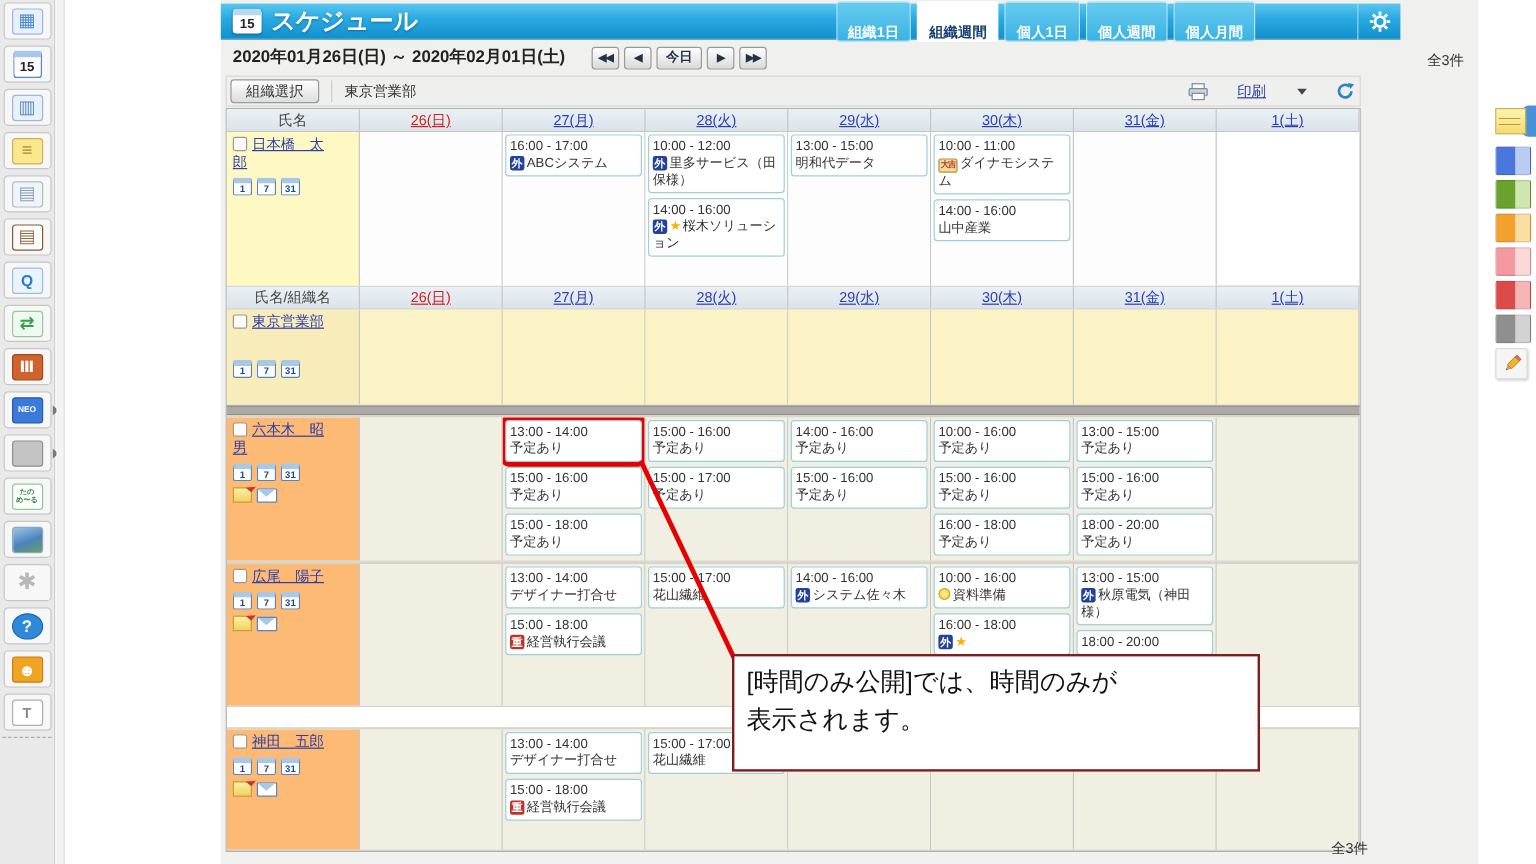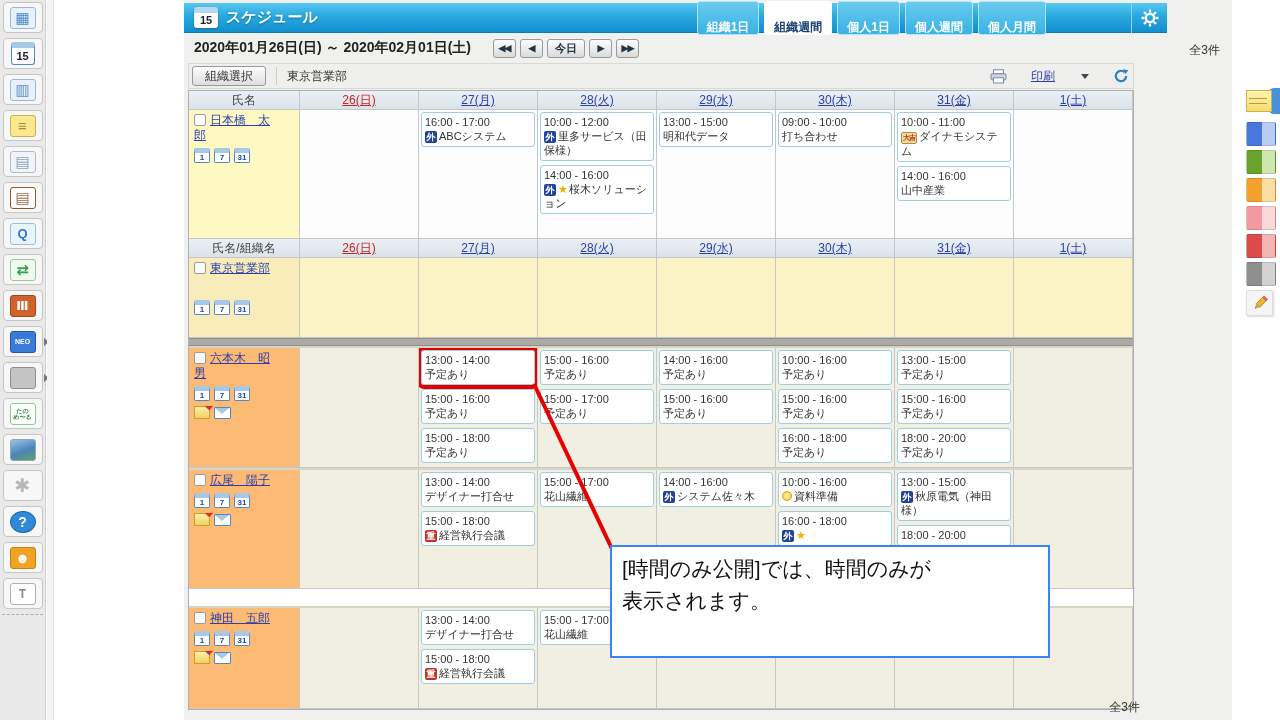--- a/index.html
+++ b/index.html
@@ -15,21 +15,21 @@
   .tin.grad { background:linear-gradient(160deg,#9cc4e4 0%,#4a84bc 55%,#6aa060 100%); }
   .tin-cal { width:24px; height:23px; background:#fff; border:1px solid #5585c5; border-top:6px solid #a8c8e8; border-radius:3px; font-size:11px; font-weight:bold; color:#223; display:flex; align-items:center; justify-content:center; }
   .tarrow { position:absolute; right:-7px; top:11px; width:0; height:0; border-top:4px solid transparent; border-bottom:4px solid transparent; border-left:5px solid #777; }
   .sb-dash { border-top:1px dashed #b0b0b0; margin:4px 2px 0; }
 
   
   #frame { position:absolute; left:184px; top:0; width:1048px; height:720px; background:#f0f0ee; }
 
   #bluebar { position:absolute; left:0; top:3px; width:983px; height:30px; background:linear-gradient(#58c7f0,#29a8e0 45%,#1190ce); border-bottom:1px solid #0d7cb5; display:flex; align-items:center; }
   .barcal { width:24px; height:21px; background:#fff; border-radius:3px; border-top:6px solid #b8d8ee; margin:0 8px 0 10px; font-weight:bold; font-size:11px; line-height:14px; text-align:center; color:#223; box-shadow:0 1px 2px rgba(0,40,80,.35); }
-  #app-title { color:#fff; font-size:15px; font-weight:bold; text-shadow:0 1px 2px rgba(0,50,90,.45); }
+  #app-title { color:#fff; font-size:20px; font-weight:bold; text-shadow:0 1px 2px rgba(0,50,90,.45); }
   #viewbtns { margin-left:auto; display:flex; gap:5px; align-items:center; }
   .vbtn { height:21px; line-height:19px; padding:16px 9px; border:1px solid #b5e4f8; border-radius:3px; background:linear-gradient(#67cbef,#3ab2e4); color:#fdfeff; font-size:12px; font-weight:bold; cursor:pointer; }
   .vbtn.active { background:#fff; color:#17406f; border-color:#fff; }
   #vspacer { width:80px; height:1px; }
   #gearbox { width:36px; height:30px; border-left:1px solid #8fd9f6; display:flex; align-items:center; justify-content:center; }
 
   #daterow { position:absolute; left:10px; top:37px; height:22px; display:flex; align-items:center; }
   #date-range { font-size:14px; font-weight:bold; color:#222; }
   #navbtns { display:flex; gap:4px; margin-left:22px; }
   .nbtn { height:19px; min-width:23px; padding:0 4px; border:1px solid #9a9a9a; border-radius:3px; background:linear-gradient(#fefefe,#dadada); font-size:9px; font-weight:bold; color:#234; line-height:16px; text-align:center; letter-spacing:-1px; cursor:pointer; }
@@ -86,21 +86,21 @@
   #rail { position:absolute; left:1246px; top:90px; width:34px; }
   #rail-blue-sliver { position:absolute; left:1268px; top:88px; width:14px; height:26px; background:#4a90d8; border-radius:6px 0 0 6px; }
   .railmemo { position:relative; width:26px; height:22px; background:linear-gradient(#fdf4b0,#f4dc6e); border:1px solid #cdb050; margin-bottom:10px; cursor:pointer; }
   .railmemo::after { content:""; position:absolute; left:2px; top:5px; width:18px; height:10px;
     background:repeating-linear-gradient(#0000 0 2px,#b89a40 2px 3px,#0000 3px 5px); }
   .chip { width:30px; height:24px; border-radius:2px; margin-bottom:4px; border:1px solid rgba(0,0,0,.12); cursor:pointer; }
   .pchip { width:27px; height:26px; background:#f5f5f5; border:1px solid #ddd; border-radius:2px; margin-top:4px; display:flex; align-items:center; justify-content:center; box-shadow:1px 1px 2px rgba(0,0,0,.15); cursor:pointer; }
 
   
   #annot-svg { position:absolute; left:0; top:0; width:1280px; height:720px; pointer-events:none; z-index:40; }
-  #callout { position:absolute; left:610px; top:545px; width:440px; height:113px; background:#fff; border:2px solid #3b82f6; padding:6px 10px; z-index:45; }
+  #callout { position:absolute; left:610px; top:545px; width:440px; height:98px; background:#fff; border:2px solid #7f1d1d; padding:6px 10px; z-index:45; }
   .callout-line { font-size:21px; line-height:32px; color:#111; white-space:nowrap; }
 </style>
 </head>
 <body>
 
 <div id="sidebar">
     <div class="tile">
       <div class="tin" style="background: rgb(232, 241, 250); border: 1px solid rgb(156, 184, 216); color: rgb(74, 134, 200);">▦</div>
     </div>
     <div class="tile">
@@ -248,26 +248,20 @@
           </div>
         </div>
         <div class="dcell">
           <div class="ev">
             <div class="ev-t">13:00 - 15:00</div>
             <div class="ev-b"><span class="ev-ti">明和代データ</span></div>
           </div>
         </div>
         <div class="dcell">
           <div class="ev">
-            <div class="ev-t">09:00 - 10:00</div>
-            <div class="ev-b"><span class="ev-ti">打ち合わせ</span></div>
-          </div>
-        </div>
-        <div class="dcell">
-          <div class="ev">
             <div class="ev-t">10:00 - 11:00</div>
             <div class="ev-b"><span class="bdg b-daikichi">大吉</span><span class="ev-ti">ダイナモシステム</span></div>
           </div>
           <div class="ev">
             <div class="ev-t">14:00 - 16:00</div>
             <div class="ev-b"><span class="ev-ti">山中産業</span></div>
           </div>
         </div>
         <div class="dcell"></div>
       </div>

